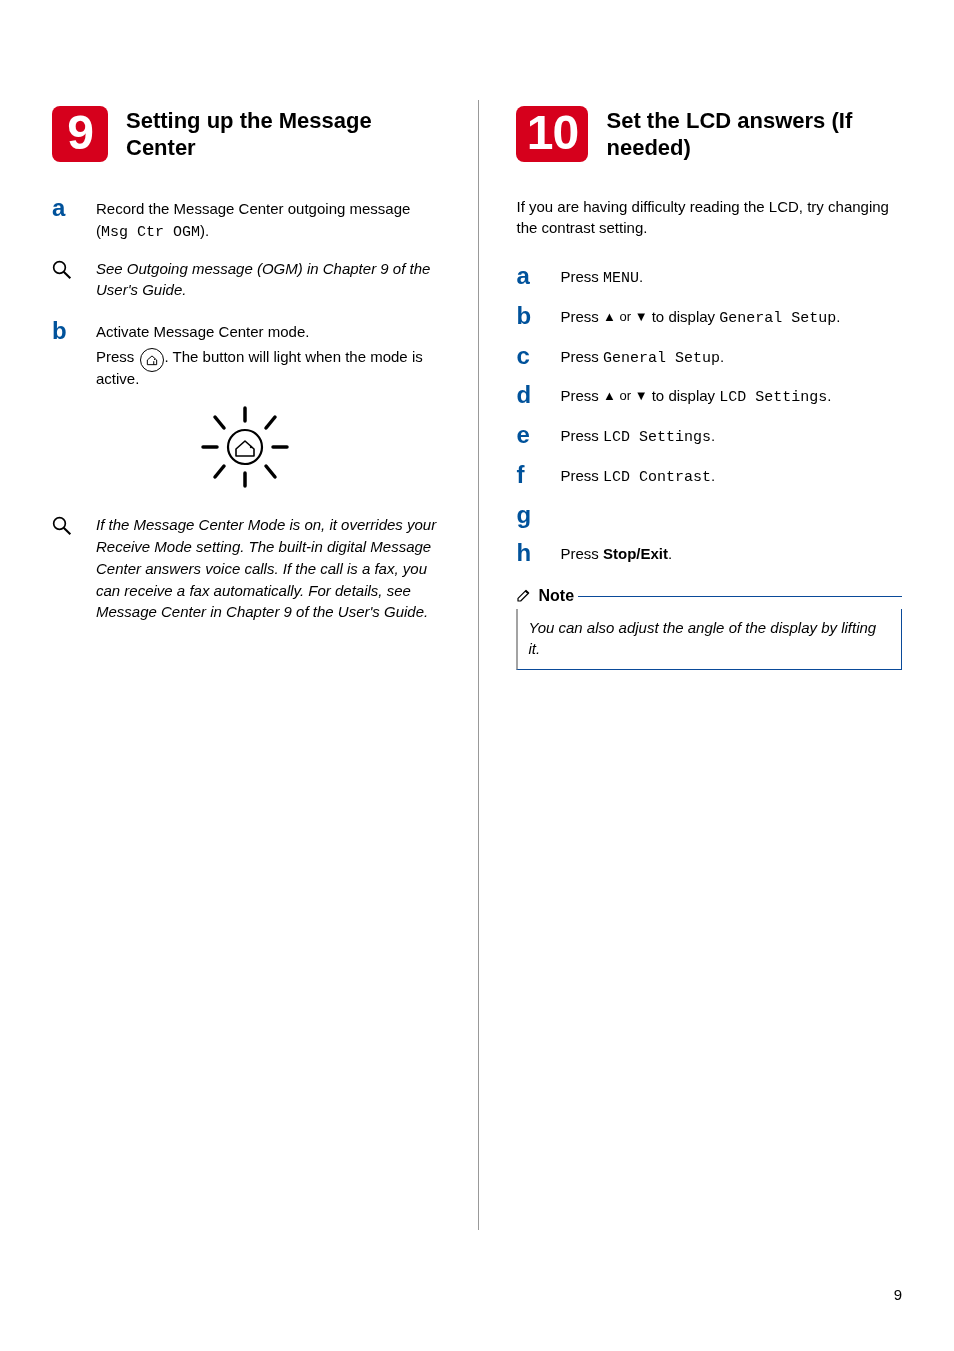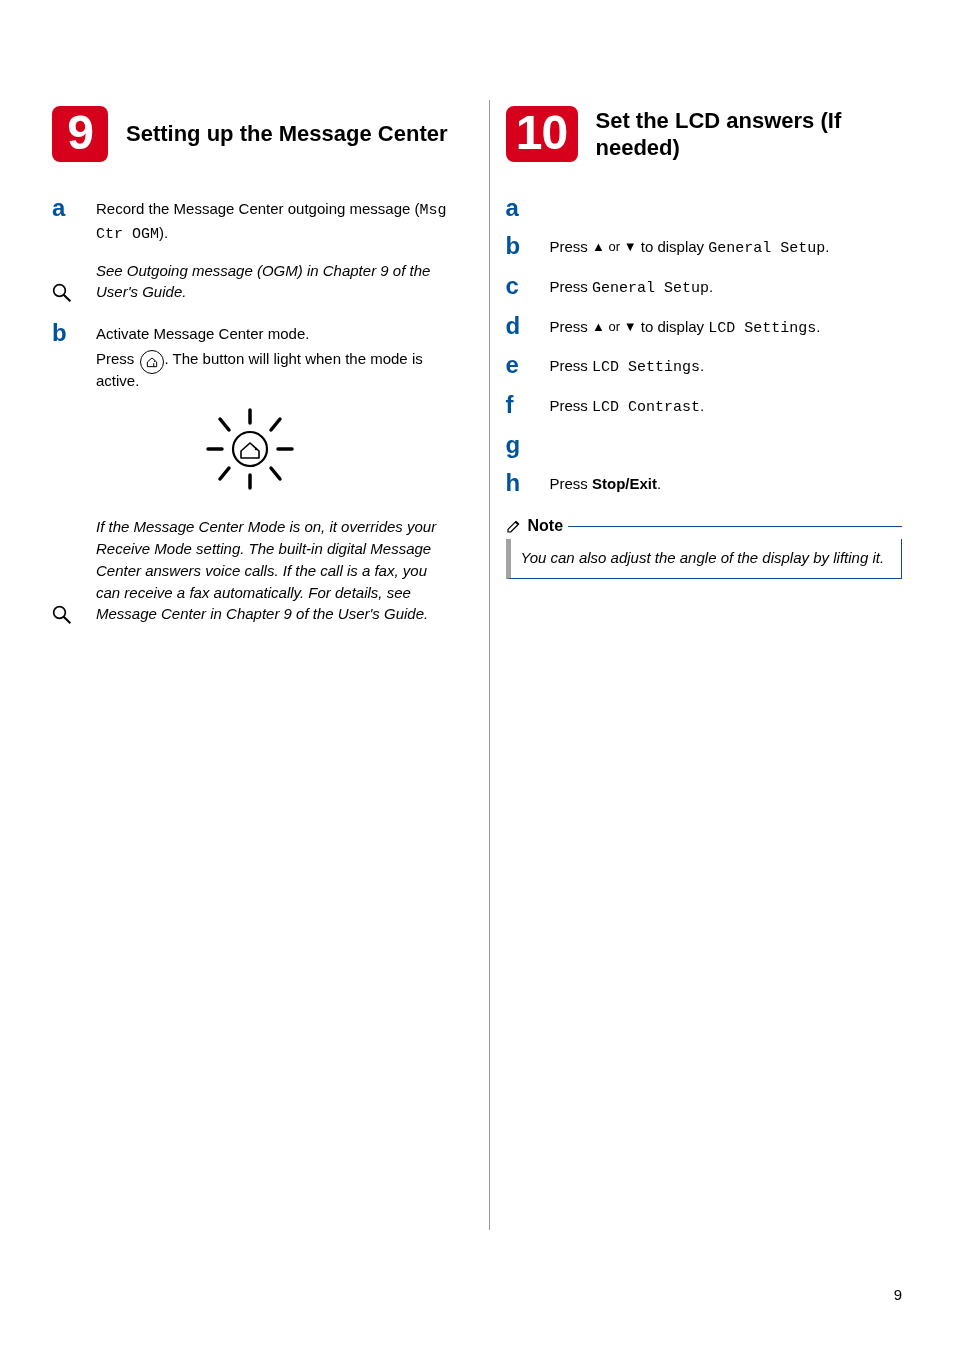--- a/index.html
+++ b/index.html
@@ -26,42 +26,42 @@
 
   .step-row { display: flex; margin-bottom: 14px; }
   .step-letter {
     color: #00529b; font-family: Arial, Helvetica, sans-serif;
     font-weight: 900; font-size: 24px; width: 44px; flex-shrink: 0; line-height: 1;
   }
   .step-body { font-size: 15px; line-height: 1.45; flex: 1; padding-top: 2px; }
 
   .mono { font-family: "Courier New", Courier, monospace; font-size: 15px; }
 
-  .ref-row { display: flex; margin: 10px 0 18px 0; align-items: flex-end; }
+  .ref-row { display: flex; margin: 10px 0 18px 0; }
   .ref-icon { width: 44px; flex-shrink: 0; padding-top:2px;}
   .ref-body { font-size: 15px; font-style: italic; line-height: 1.45; flex: 1; }
 
   .btn-circle {
     display: inline-flex; align-items: center; justify-content: center;
     width: 24px; height: 24px; border: 1.6px solid #000; border-radius: 50%;
     position: relative; top: 5px; margin: 0 1px;
   }
   .btn-circle svg { width: 14px; height: 14px; }
 
   .flash-illus { display:flex; justify-content:center; margin: 16px 0 24px 0; }
 
   .arrow { font-size: 13px; position: relative; top:-1px; }
 
   .note-box { margin-top: 22px; }
-  .note-head { display:flex; align-items:center; gap:6px; font-weight:bold; font-size:16px; margin-bottom:4px; }
+  .note-head { display:flex; align-items:flex-start; gap:6px; font-weight:bold; font-size:16px; margin-bottom:4px; }
   .note-head svg { width:16px; height:16px; }
   .note-line-wrap { position:relative; }
   .note-line { position:absolute; left:62px; right:0; top:50%; border-top:1px solid #0a4a99; }
   .note-body {
-    border-left: 5px solid #a3a3a3; border-right: 1px solid #0a4a99; border-bottom: 1px solid #0a4a99;
+    border-left: 2px solid #a3a3a3; border-right: 1px solid #0a4a99; border-bottom: 1px solid #0a4a99;
     padding: 8px 10px 10px 10px; font-style: italic; font-size: 15px; line-height: 1.4;
   }
 
   .page-num { position: absolute; bottom: 48px; right: 52px; font-size: 15px; }
 
   .mag-svg { width:20px; height:20px; display:block; }
 </style>
 </head>
 <body>
 
@@ -129,29 +129,33 @@
               <circle cx="9" cy="9" r="7" stroke="#000" stroke-width="2" fill="none"></circle>
               <line x1="14" y1="14" x2="22" y2="22" stroke="#000" stroke-width="2.5"></line>
             </svg>
         </div>
         <div class="ref-body">If the Message Center Mode is on, it overrides your Receive Mode setting. The built-in digital Message Center answers voice calls. If the call is a fax, you can receive a fax automatically.  For details, see Message Center in Chapter 9 of the User's Guide.</div>
       </div>
     </div>
 
     <div class="divider"></div>
 
-    <div class="col" style="margin-left:16px;">
+    <div class="col" style="margin-left:38px;">
       <div class="section-header">
         <div class="num-badge double">10</div>
         <div class="section-title">Set the LCD answers (If needed)</div>
       </div>
 
+      <p class="intro-text">If you are having difficulty reading the LCD, try changing the contrast setting.</p>
 
       <div class="step-row">
         <div class="step-letter">a</div>
+        <div class="step-body">
+          <span>Press </span><span class="mono">MENU</span><span>.</span>
+        </div>
       </div>
 
       <div class="step-row">
         <div class="step-letter">b</div>
         <div class="step-body">
           <span>Press </span><span class="arrow">▲ or ▼</span><span> to display </span><span class="mono">General Setup</span><span>.</span>
         </div>
       </div>
 
       <div class="step-row">

